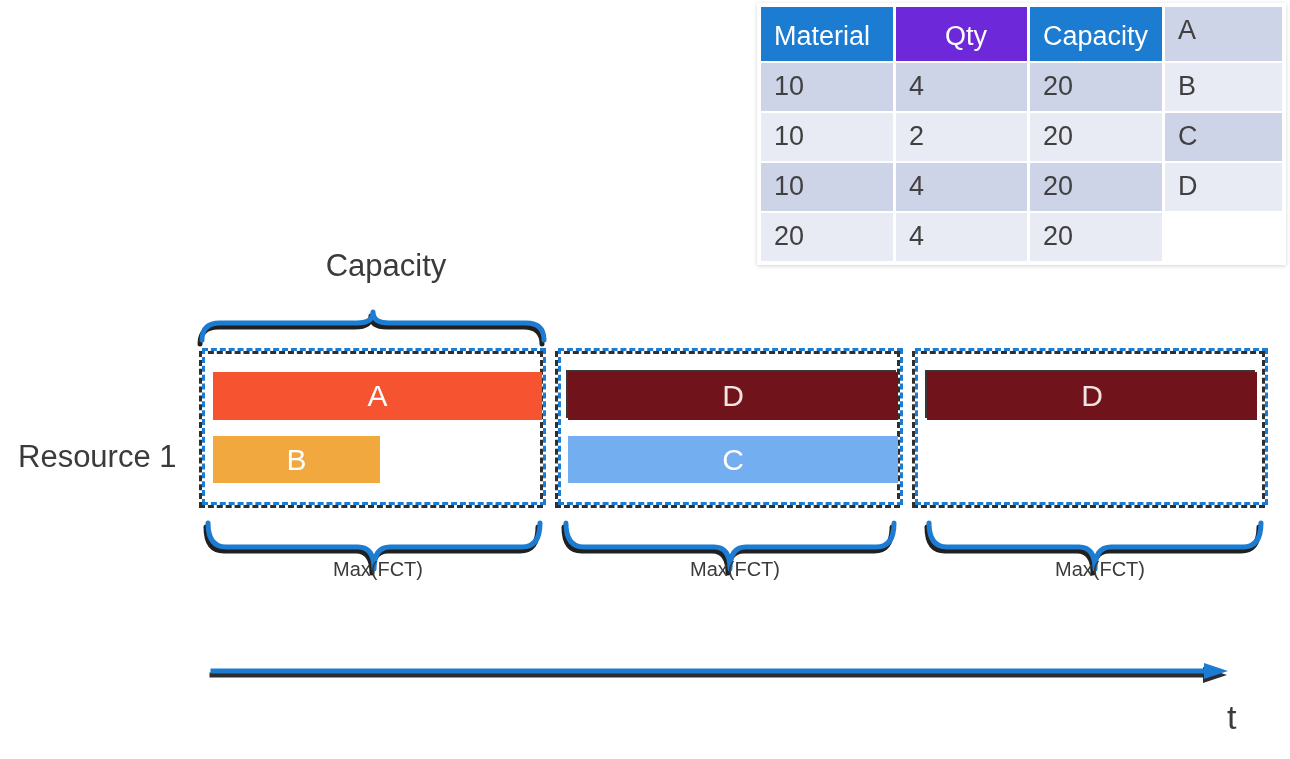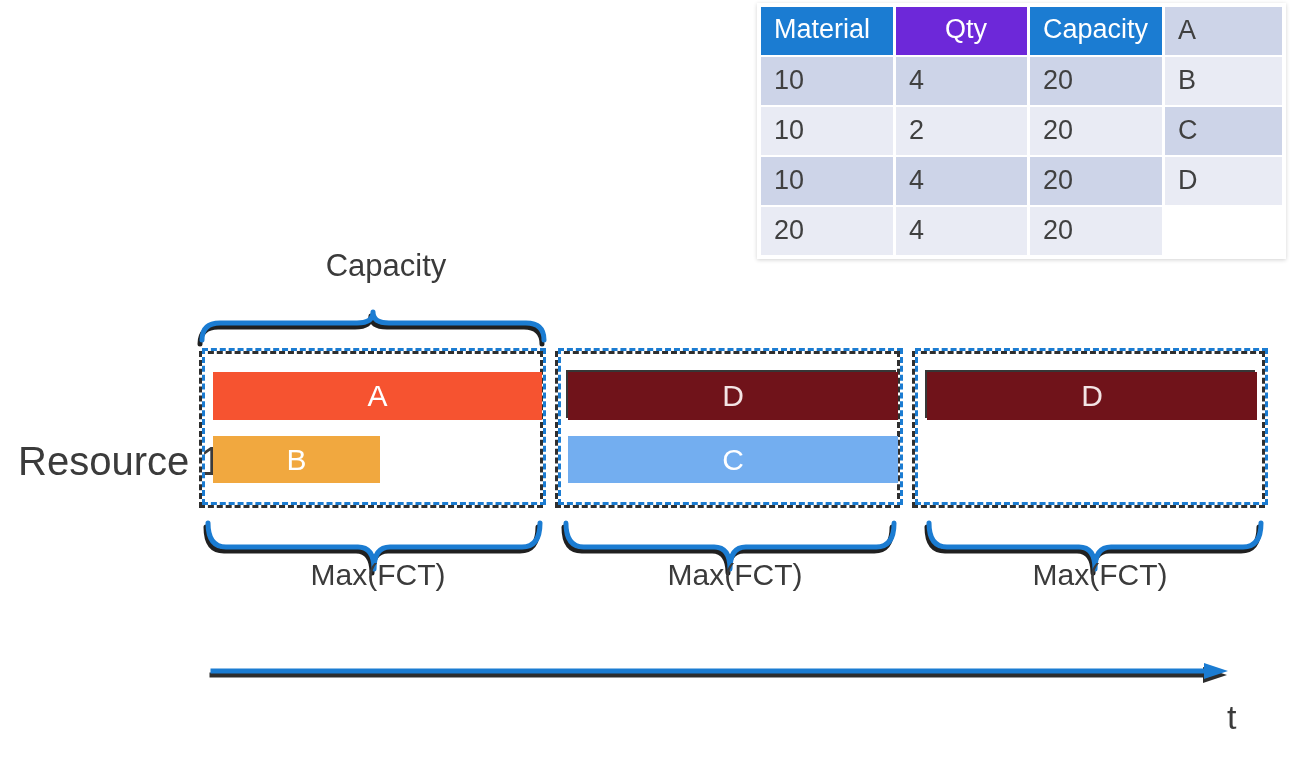--- a/index.html
+++ b/index.html
@@ -10,31 +10,31 @@
   }
 
   
   .table-panel {
     position:absolute; left:757px; top:3px; width:529px;
     background:#ffffff; padding:4px; box-sizing:border-box;
     box-shadow:0 1px 4px rgba(0,0,0,0.18);
   }
   .tbl { display:grid; grid-template-columns:132px 131px 132px 1fr; gap:2px 3px; }
   .tbl .hcell {
-    color:#ffffff; font-size:27px; padding:7px 4px 9px 13px; font-weight:400;
+    color:#ffffff; font-size:27px; padding:14px 4px 9px 13px; font-weight:400;
   }
   .tbl .cell {
     color:#404040; font-size:27px; padding:8px 4px 9px 13px; font-weight:400;
   }
 
   
   .diag-label { position:absolute; color:#3b3b3b; font-weight:400; }
   .capacity-label { left:386px; top:248px; font-size:31px; transform:translateX(-50%); }
-  .resource-label { left:18px; top:439px; font-size:40px; }
-  .maxfct-label  { font-size:30px; transform:translateX(-50%); top:558px; }
+  .resource-label { left:18px; top:439px; font-size:31px; }
+  .maxfct-label  { font-size:20px; transform:translateX(-50%); top:558px; }
   .t-label { left:1227px; top:698px; font-size:34px; }
 
   
   .slot-box {
     position:absolute; top:348px; height:157px; box-sizing:border-box;
     border:3px dashed #1b7cd2;
     filter:drop-shadow(-3px 3px 0 rgba(10,10,10,0.85));
   }
   .slot1 { left:202px; width:344px; }
   .slot2 { left:558px; width:345px; }

